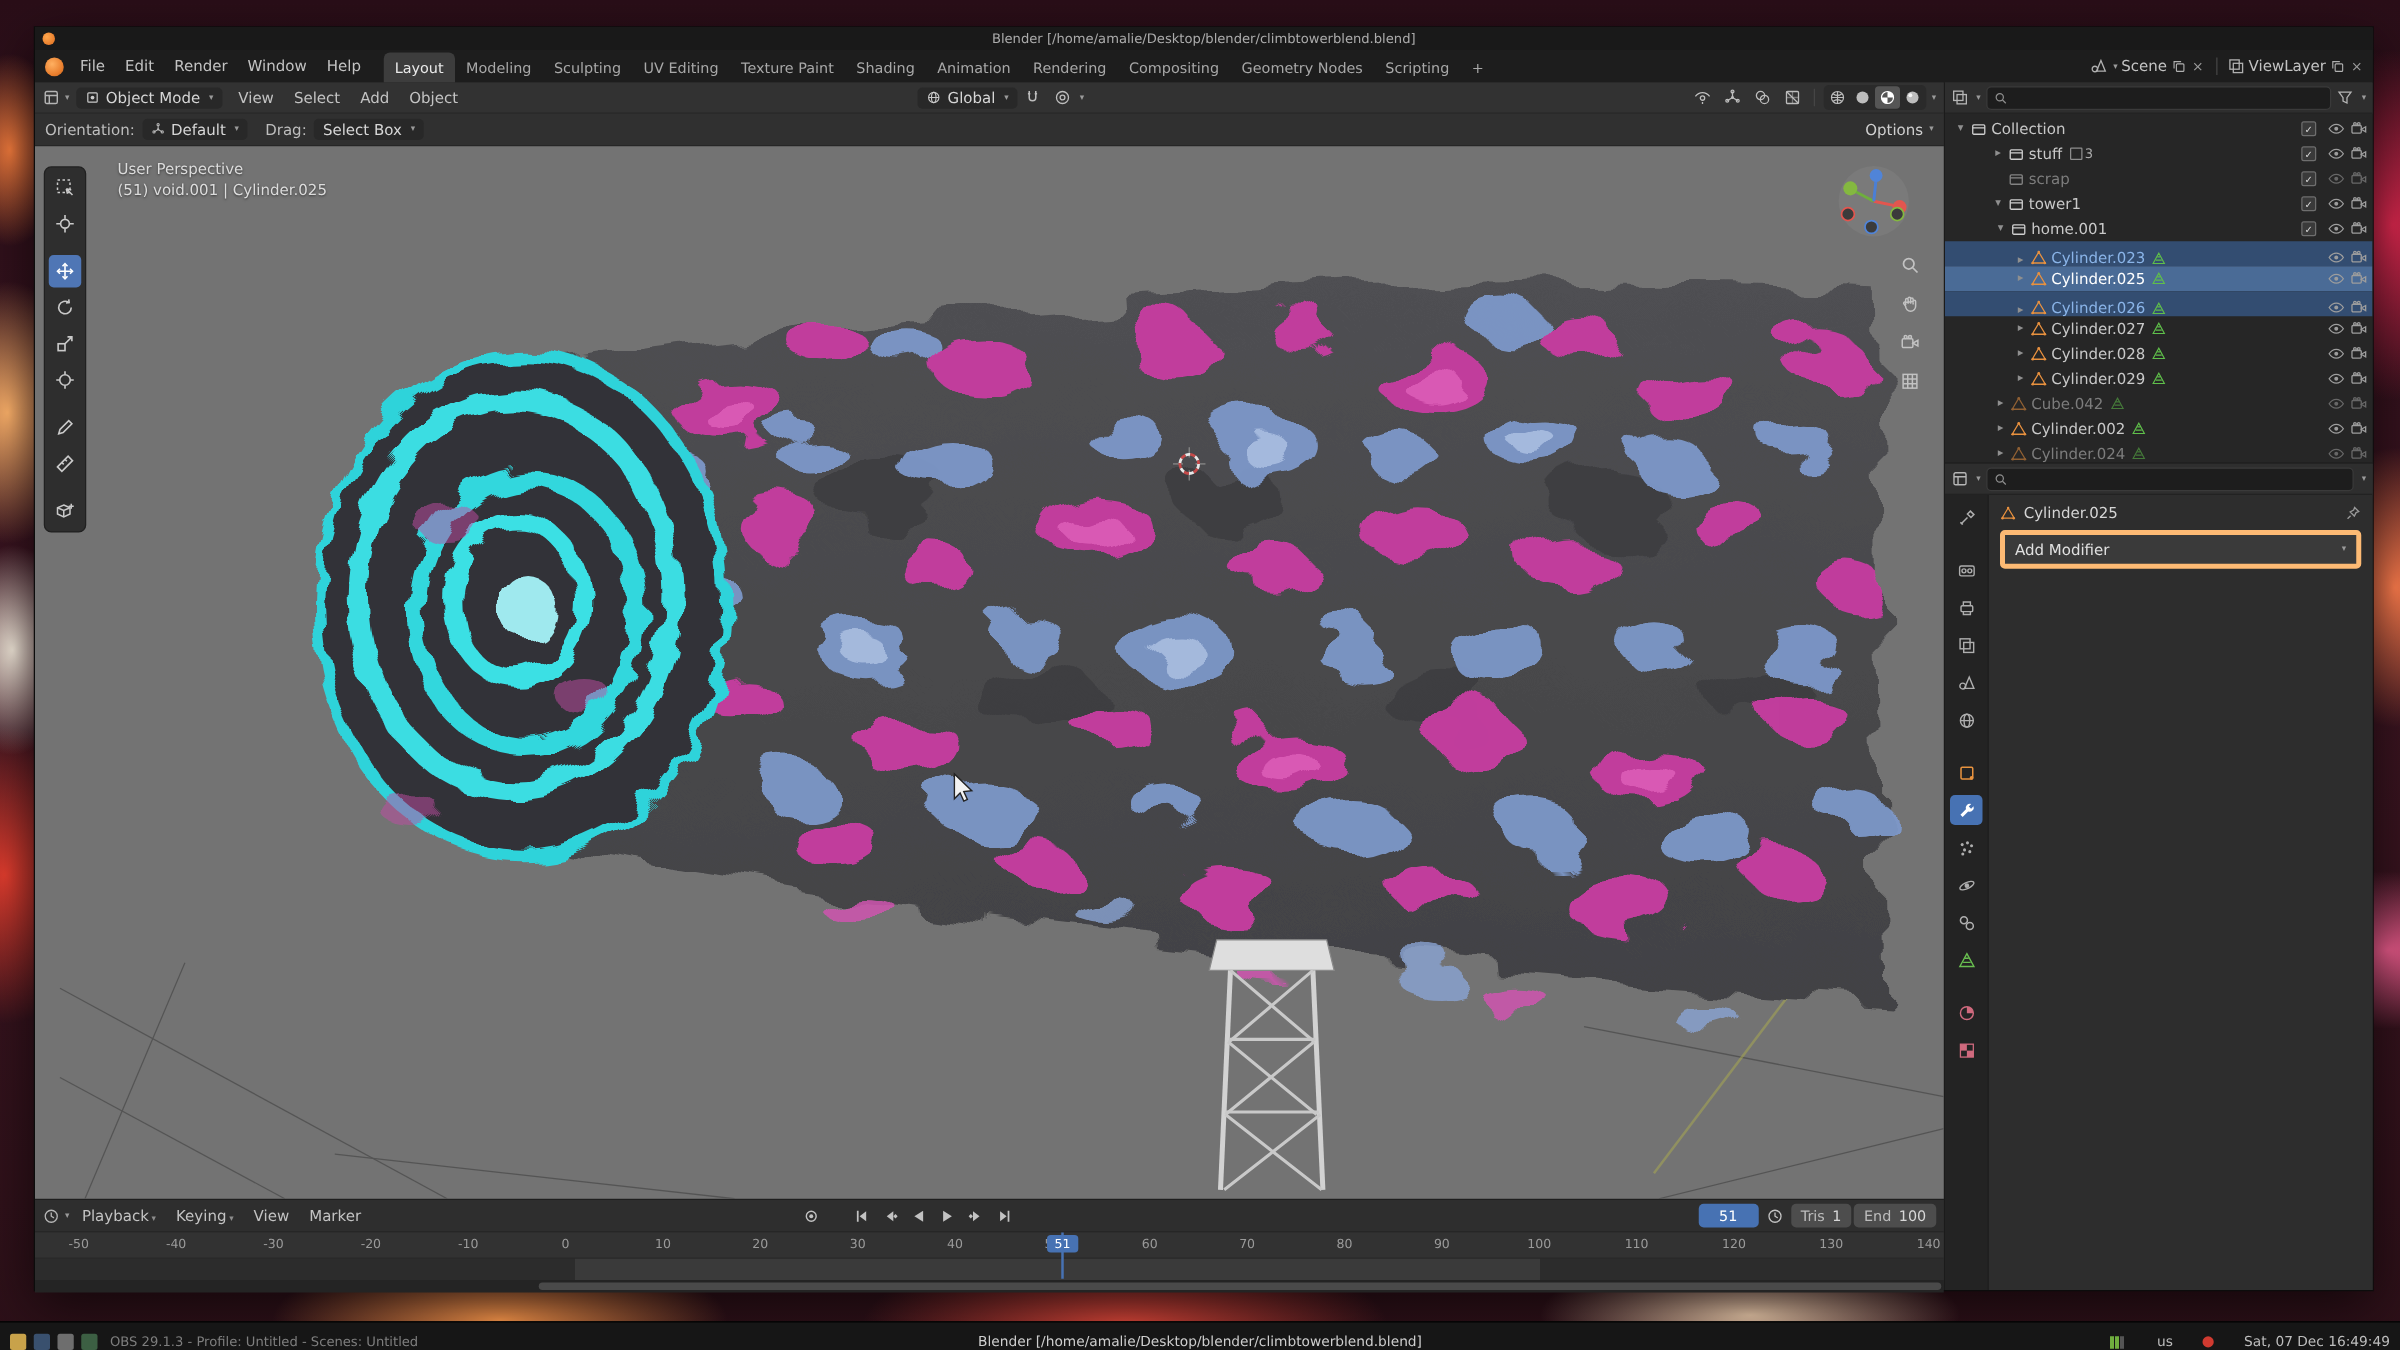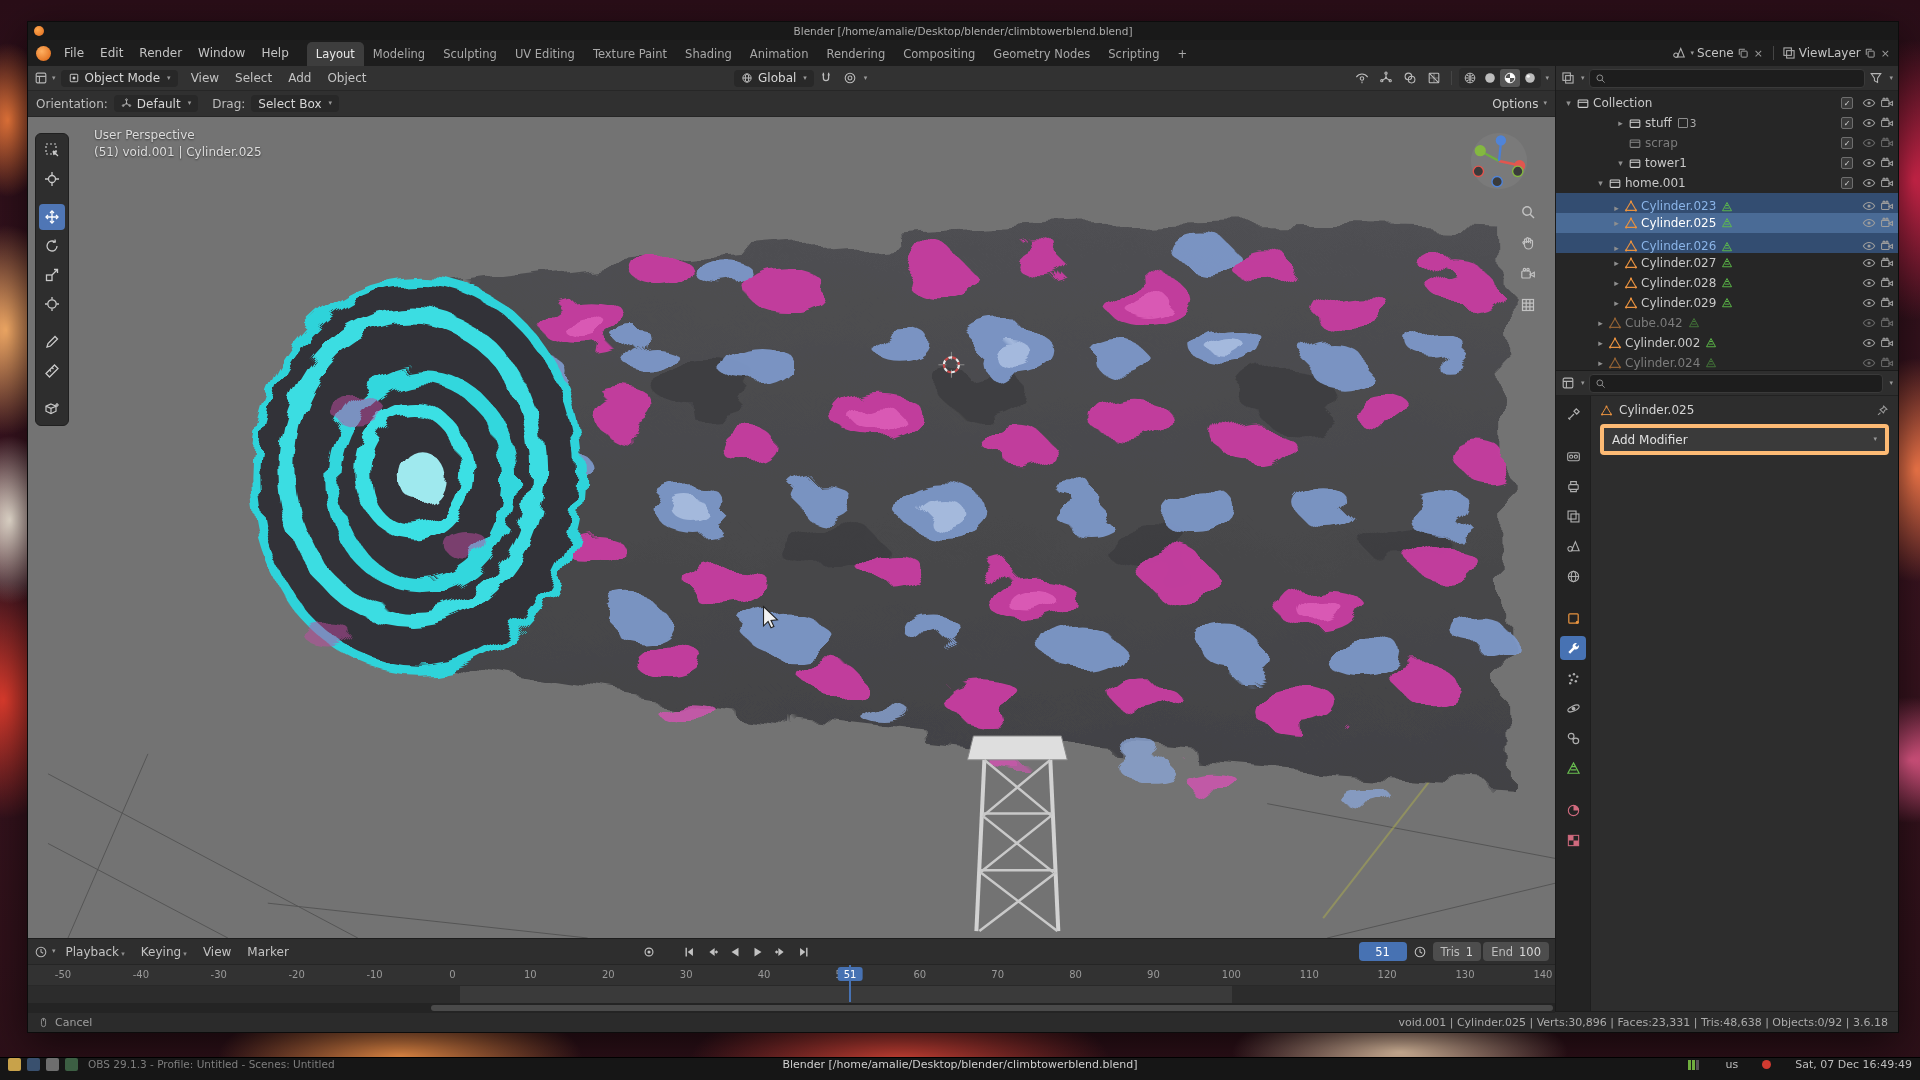--- a/index.html
+++ b/index.html
@@ -98,21 +98,21 @@
   .right-col{width:342px;flex:none;display: flex;flex-direction:column;background:#262626;}
   .ed-header{height:24px;flex:none;background:#2e2e2e;border-bottom:1px solid #222;display:flex;
     align-items:center;gap:4px;padding:0 5px;}
   .search{flex:1;display:flex;align-items:center;gap:4px;background:#1d1d1d;border:1px solid #3a3a3a;
     border-radius:4px;height:17px;padding:0 5px;color:#8f8f8f;}
   .search input{flex:1;background:transparent;border:none;outline:none;color:#ddd;font-size:11px;min-width:0;}
   .search .ico{width:11px;height:11px;}
   .ol-body{flex:1;padding-top:2px;overflow:hidden;display:flex;flex-direction:column;}
   .outliner{height:304px;flex:none;display:flex;flex-direction:column;border-bottom:1px solid #1b1b1b;}
   .ol-row{height:20px;flex:none;display:flex;align-items:center;font-size:12px;color:#c8c8c8;padding-right:4px;}
-  .ol-row[data-indent="0"]{padding-left:6px;} .ol-row[data-indent="1"]{padding-left:36px;margin-left:22px;}
+  .ol-row[data-indent="0"]{padding-left:6px;} .ol-row[data-indent="1"]{padding-left:36px;}
   .ol-row[data-indent="2"]{padding-left:38px;} .ol-row[data-indent="3"]{padding-left:54px;}
   .ol-caret{width:13px;color:#8f8f8f;font-size:9px;text-align:center;flex:none;}
   .ol-row[data-caret="open"] .ol-caret::before{content:"▾";}
   .ol-row[data-caret="closed"] .ol-caret::before{content:"▸";}
   .ol-ico{margin:0 3px 0 1px;}
   .ol-row[data-icon="collection"] .ol-ico{color:#cfcfcf;}
   .ol-row[data-icon="mesh"] .ol-ico{color:#e8913f;}
   .ol-label{white-space:nowrap;overflow:hidden;text-overflow:ellipsis;}
   .ol-meshdata{color:#5fbf4a;margin-left:5px;width:12px;height:12px;}
   .ol-row:not([data-icon="mesh"]) .ol-meshdata{display:none;}
@@ -147,21 +147,21 @@
   .breadcrumb .pin{margin-left:auto;color:#9a9a9a;}
   .add-modifier{height:23px;background:#3a3a3a;border:4px solid #fdba74;border-radius:4px;display:flex;
     align-items:center;padding:0 8px;color:#e0e0e0;font-size:12px;}
   .add-modifier .dd{margin-left:auto;}
   
   .statusbar{height:20px;flex:none;background:#2b2b2b;border-top:1px solid #1c1c1c;display:flex;
     align-items:center;padding:0 10px;font-size:11px;color:#9f9f9f;gap:6px;}
   .statusbar .stats{margin-left:auto;color:#ababab;white-space:nowrap;}
   
   .taskbar{position:absolute;left:0;right:0;bottom:0;height:22px;background:#161616;border-top:1px solid #000;
-    display:flex;align-items:flex-start;padding:0 8px;gap:10px;font-size:11px;color:#bdbdbd;}
+    display:flex;align-items:flex-end;padding:0 8px;gap:10px;font-size:11px;color:#bdbdbd;}
   .tb-icons{display:flex;gap:6px;}
   .tb-ico{width:13px;height:13px;border-radius:2px;background:#4b4b4b;display:inline-block;}
   .tb-ico:nth-child(1){background:#c8a24a;} .tb-ico:nth-child(2){background:#39506e;}
   .tb-ico:nth-child(3){background:#6e6e6e;} .tb-ico:nth-child(4){background:#3c5f43;}
   .tb-obs{color:#7e7e7e;font-size:10.5px;white-space:nowrap;}
   .tb-title{position:absolute;left:50%;transform:translateX(-50%);color:#cfcfcf;white-space:nowrap;}
   .tb-right{margin-left:auto;display:flex;align-items:center;gap:24px;}
   .tb-meter{width:14px;height:10px;background:linear-gradient(90deg,#6fae3e 0 3px,transparent 3px 4px,#6fae3e 4px 7px,transparent 7px 8px,#555 8px 11px,transparent 11px);}
   .tb-rec{width:9px;height:9px;border-radius:50%;background:#d03a30;display:inline-block;}
 </style>
@@ -1393,27 +1393,20 @@
             <div class="add-modifier">
               <span>Add Modifier</span>
               <span class="dd">▾</span>
             </div>
           </div>
         </div>
       </div>
     </div>
   </div>
 
-  <div class="statusbar">
-    <svg class="ico" style="width:11px;height:11px;color:#9f9f9f">
-        <use href="#i-mouse"></use>
-      </svg>
-    <span>Cancel</span>
-    <span class="stats">void.001 | Cylinder.025 | Verts:30,896 | Faces:23,331 | Tris:48,638 | Objects:0/92 | 3.6.18</span>
-  </div>
 </div>
 
 <div class="taskbar">
   <div class="tb-icons">
     <span class="tb-ico"></span>
     <span class="tb-ico"></span>
     <span class="tb-ico"></span>
     <span class="tb-ico"></span>
   </div>
   <span class="tb-obs">OBS 29.1.3 - Profile: Untitled - Scenes: Untitled</span>

